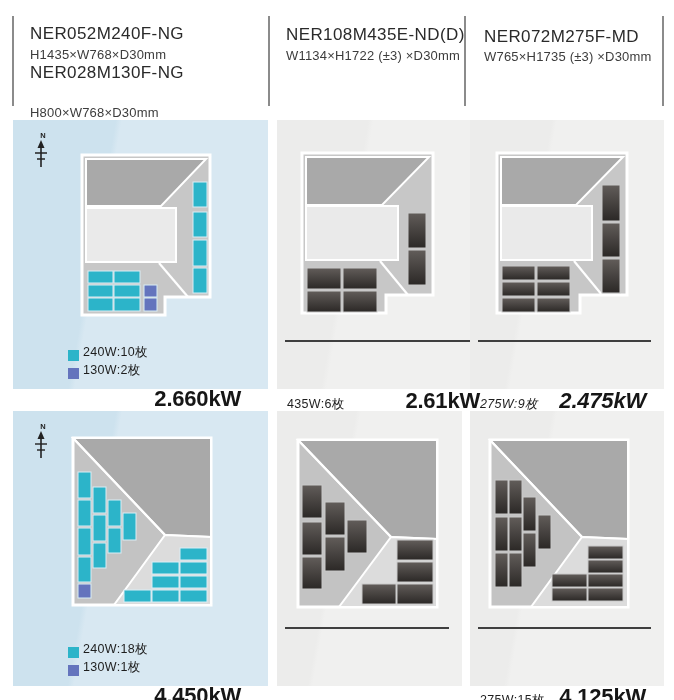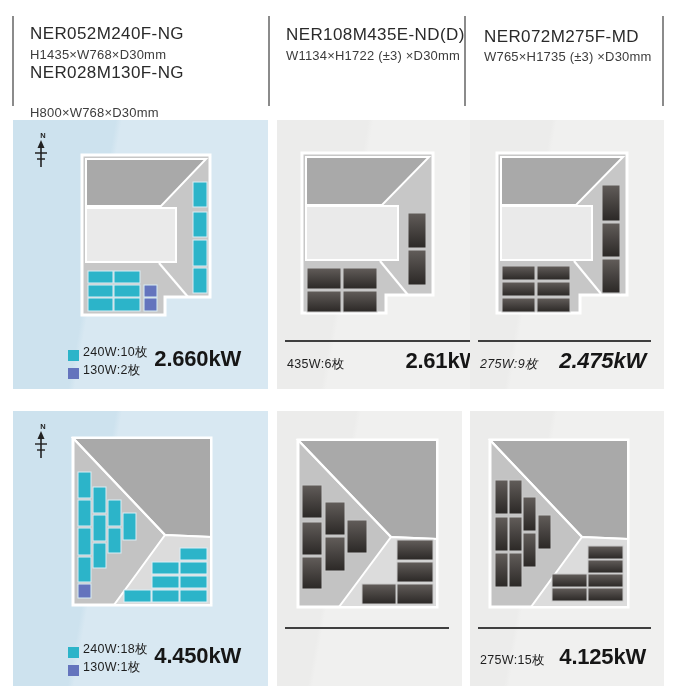--- a/index.html
+++ b/index.html
@@ -34,21 +34,21 @@
 
   
   .legend-rule{position:absolute;left:8px;right:13px;border-top:2px solid #3f3f3f;}
   .tile.row1 .legend-rule{top:220px}
   .tile.row2 .legend-rule{top:216px}
   .legend-line{position:absolute;left:10px;right:18px;display:flex;
                justify-content:space-between;align-items:baseline;}
   .tile.row1 .legend-line{top:228px}
   .tile.row2 .legend-line{top:233px}
   .lg-label{font-size:12.5px;letter-spacing:.3px;color:#1e1e1e;}
-  .kw{font-size:22px;font-weight:bold;letter-spacing:-.2px;color:#161616;}
+  .kw{font-size:22px;font-weight:bold;letter-spacing:-.2px;color:#161616;margin-top:40px;}
 
   
   .legend-block{position:absolute;left:19px;}
   .tile.blue.row1 .legend-block{top:223px}
   .tile.blue.row2 .legend-block{top:229px}
   .legend-row{display:flex;align-items:flex-end;height:18px;padding-left:36px;}
   .swatch{display:inline-block;width:11px;height:11px;margin-right:4px;flex:0 0 auto;}
   .legend-row .lg-label{font-size:12.5px;}
   .kw-blue{position:absolute;right:27px;}
   .tile.blue.row1 .kw-blue{top:226px}

